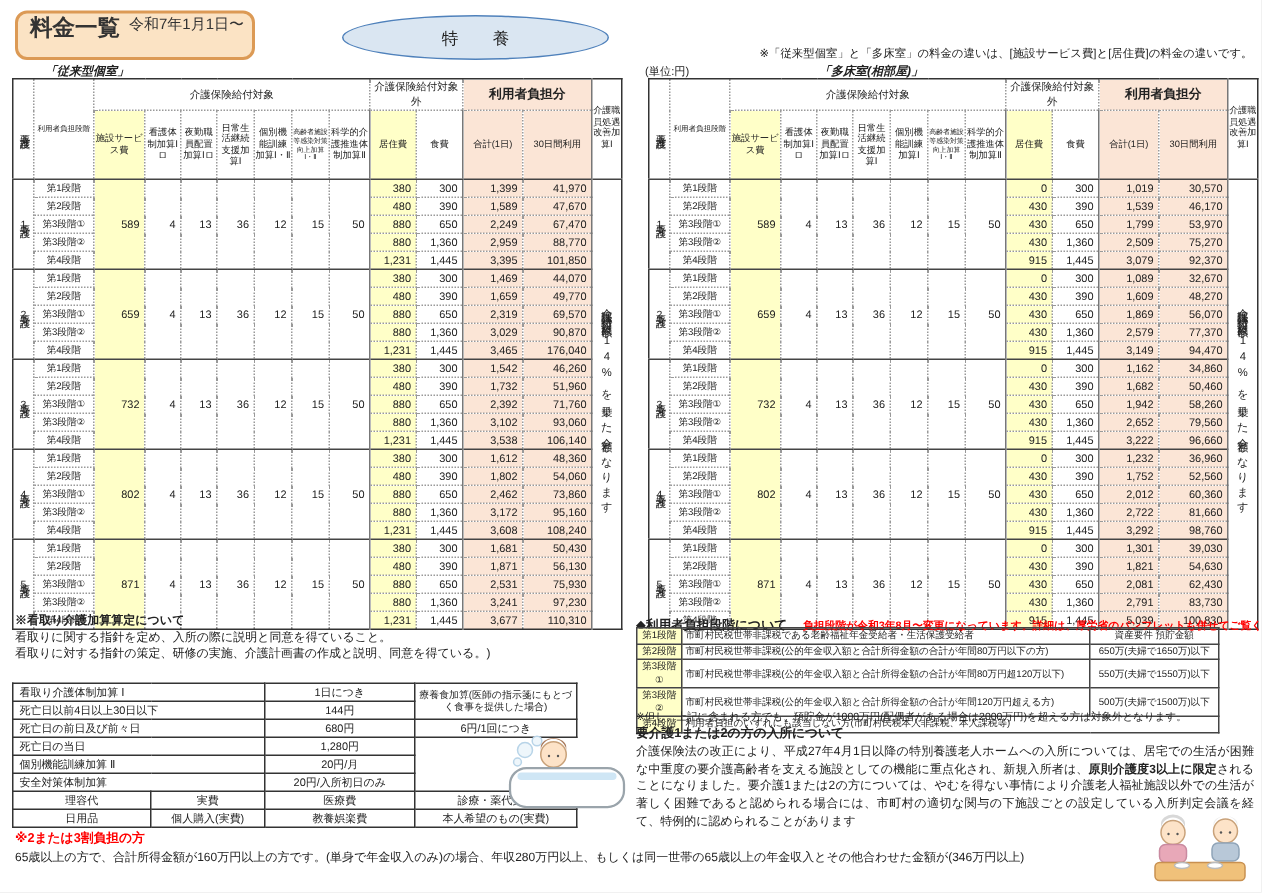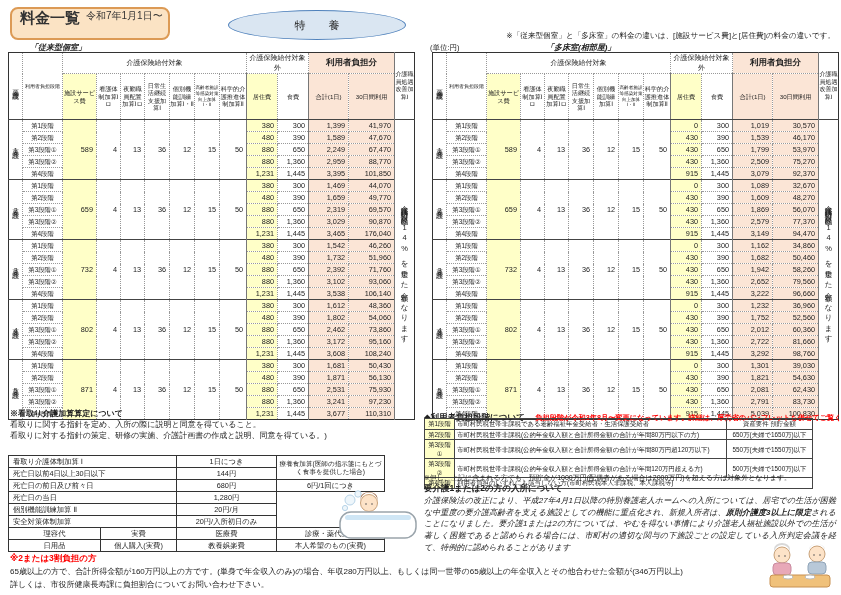--- a/index.html
+++ b/index.html
@@ -59,21 +59,21 @@
   .stage-h-row{position:absolute;left:424px;top:406px;white-space:nowrap;}
   .stage-h{font-size:8.5px;font-weight:bold;}
   .stage-red{font-size:7.2px;font-weight:bold;color:#ff0000;margin-left:6px;}
   .stage-table{position:absolute;left:424px;top:418px;border-collapse:collapse;table-layout:fixed;width:388px;}
   .stage-table td{border:1px solid #444;border-top:1px dotted #999;font-size:6.4px;height:10.6px;line-height:9px;padding:0 2px;box-sizing:border-box;}
   .stage-table tr:first-child td{border-top:1px solid #444;}
   .stage-table td.st{background:#ffffc8;text-align:center;font-size:6.4px;}
   .stage-table td.asset{text-align:center;}
   .stage-foot{position:absolute;left:424px;top:473px;font-size:7px;}
   .adm-h{position:absolute;left:424px;top:483px;font-size:8.5px;font-weight:bold;}
-  .adm-p{position:absolute;left:424px;top:495px;width:412px;font-size:8px;line-height:11.7px;text-align:justify;font-style:italic;}
+  .adm-p{position:absolute;left:424px;top:495px;width:412px;font-size:8px;line-height:11.7px;text-align:justify;}
   .adm-bold{font-weight:bold;}
   .clip{position:absolute;}
 </style>
 </head>
 <body>
 
 <div class="page">
 
   <div class="title-box">
     <span class="title">料金一覧</span>
@@ -702,21 +702,20 @@
     <circle cx="33" cy="15" r="8.5" fill="#fde3c8" stroke="#c9a27a"></circle>
     <path d="M24.5,13 A8.5,8.5 0 0 1 41.5,13 L41.5,10 A8.5,6 0 0 0 24.5,10 Z" fill="#a8795a"></path>
     <circle cx="30" cy="16" r="0.8" fill="#555"></circle>
     <circle cx="36" cy="16" r="0.8" fill="#555"></circle>
     <rect x="4" y="24" width="76" height="26" rx="11" fill="#ffffff" stroke="#9aa4ab" stroke-width="1.5"></rect>
     <rect x="9" y="27" width="66" height="5" rx="2.5" fill="#cfe6f5"></rect>
   </svg>
 
   <div class="burden-h">※2または3割負担の方</div>
   <div class="burden-l1">65歳以上の方で、合計所得金額が160万円以上の方です。(単身で年金収入のみ)の場合、年収280万円以上、もしくは同一世帯の65歳以上の年金収入とその他合わせた金額が(346万円以上)</div>
-  <div class="burden-l2">詳しくは、市役所健康長寿課に負担割合についてお問い合わせ下さい。</div>
 
   <div class="stage-h-row">
     <span class="stage-h">◆利用者負担段階について</span>
     <span class="stage-red">負担段階が令和3年8月〜変更になっています。詳細は、厚労省のパンフレットも併せてご覧ください。</span>
   </div>
 
   <table id="stage-table" class="stage-table">
       <colgroup>
         <col style="width: 30px;">
         <col style="width: 272px;">

